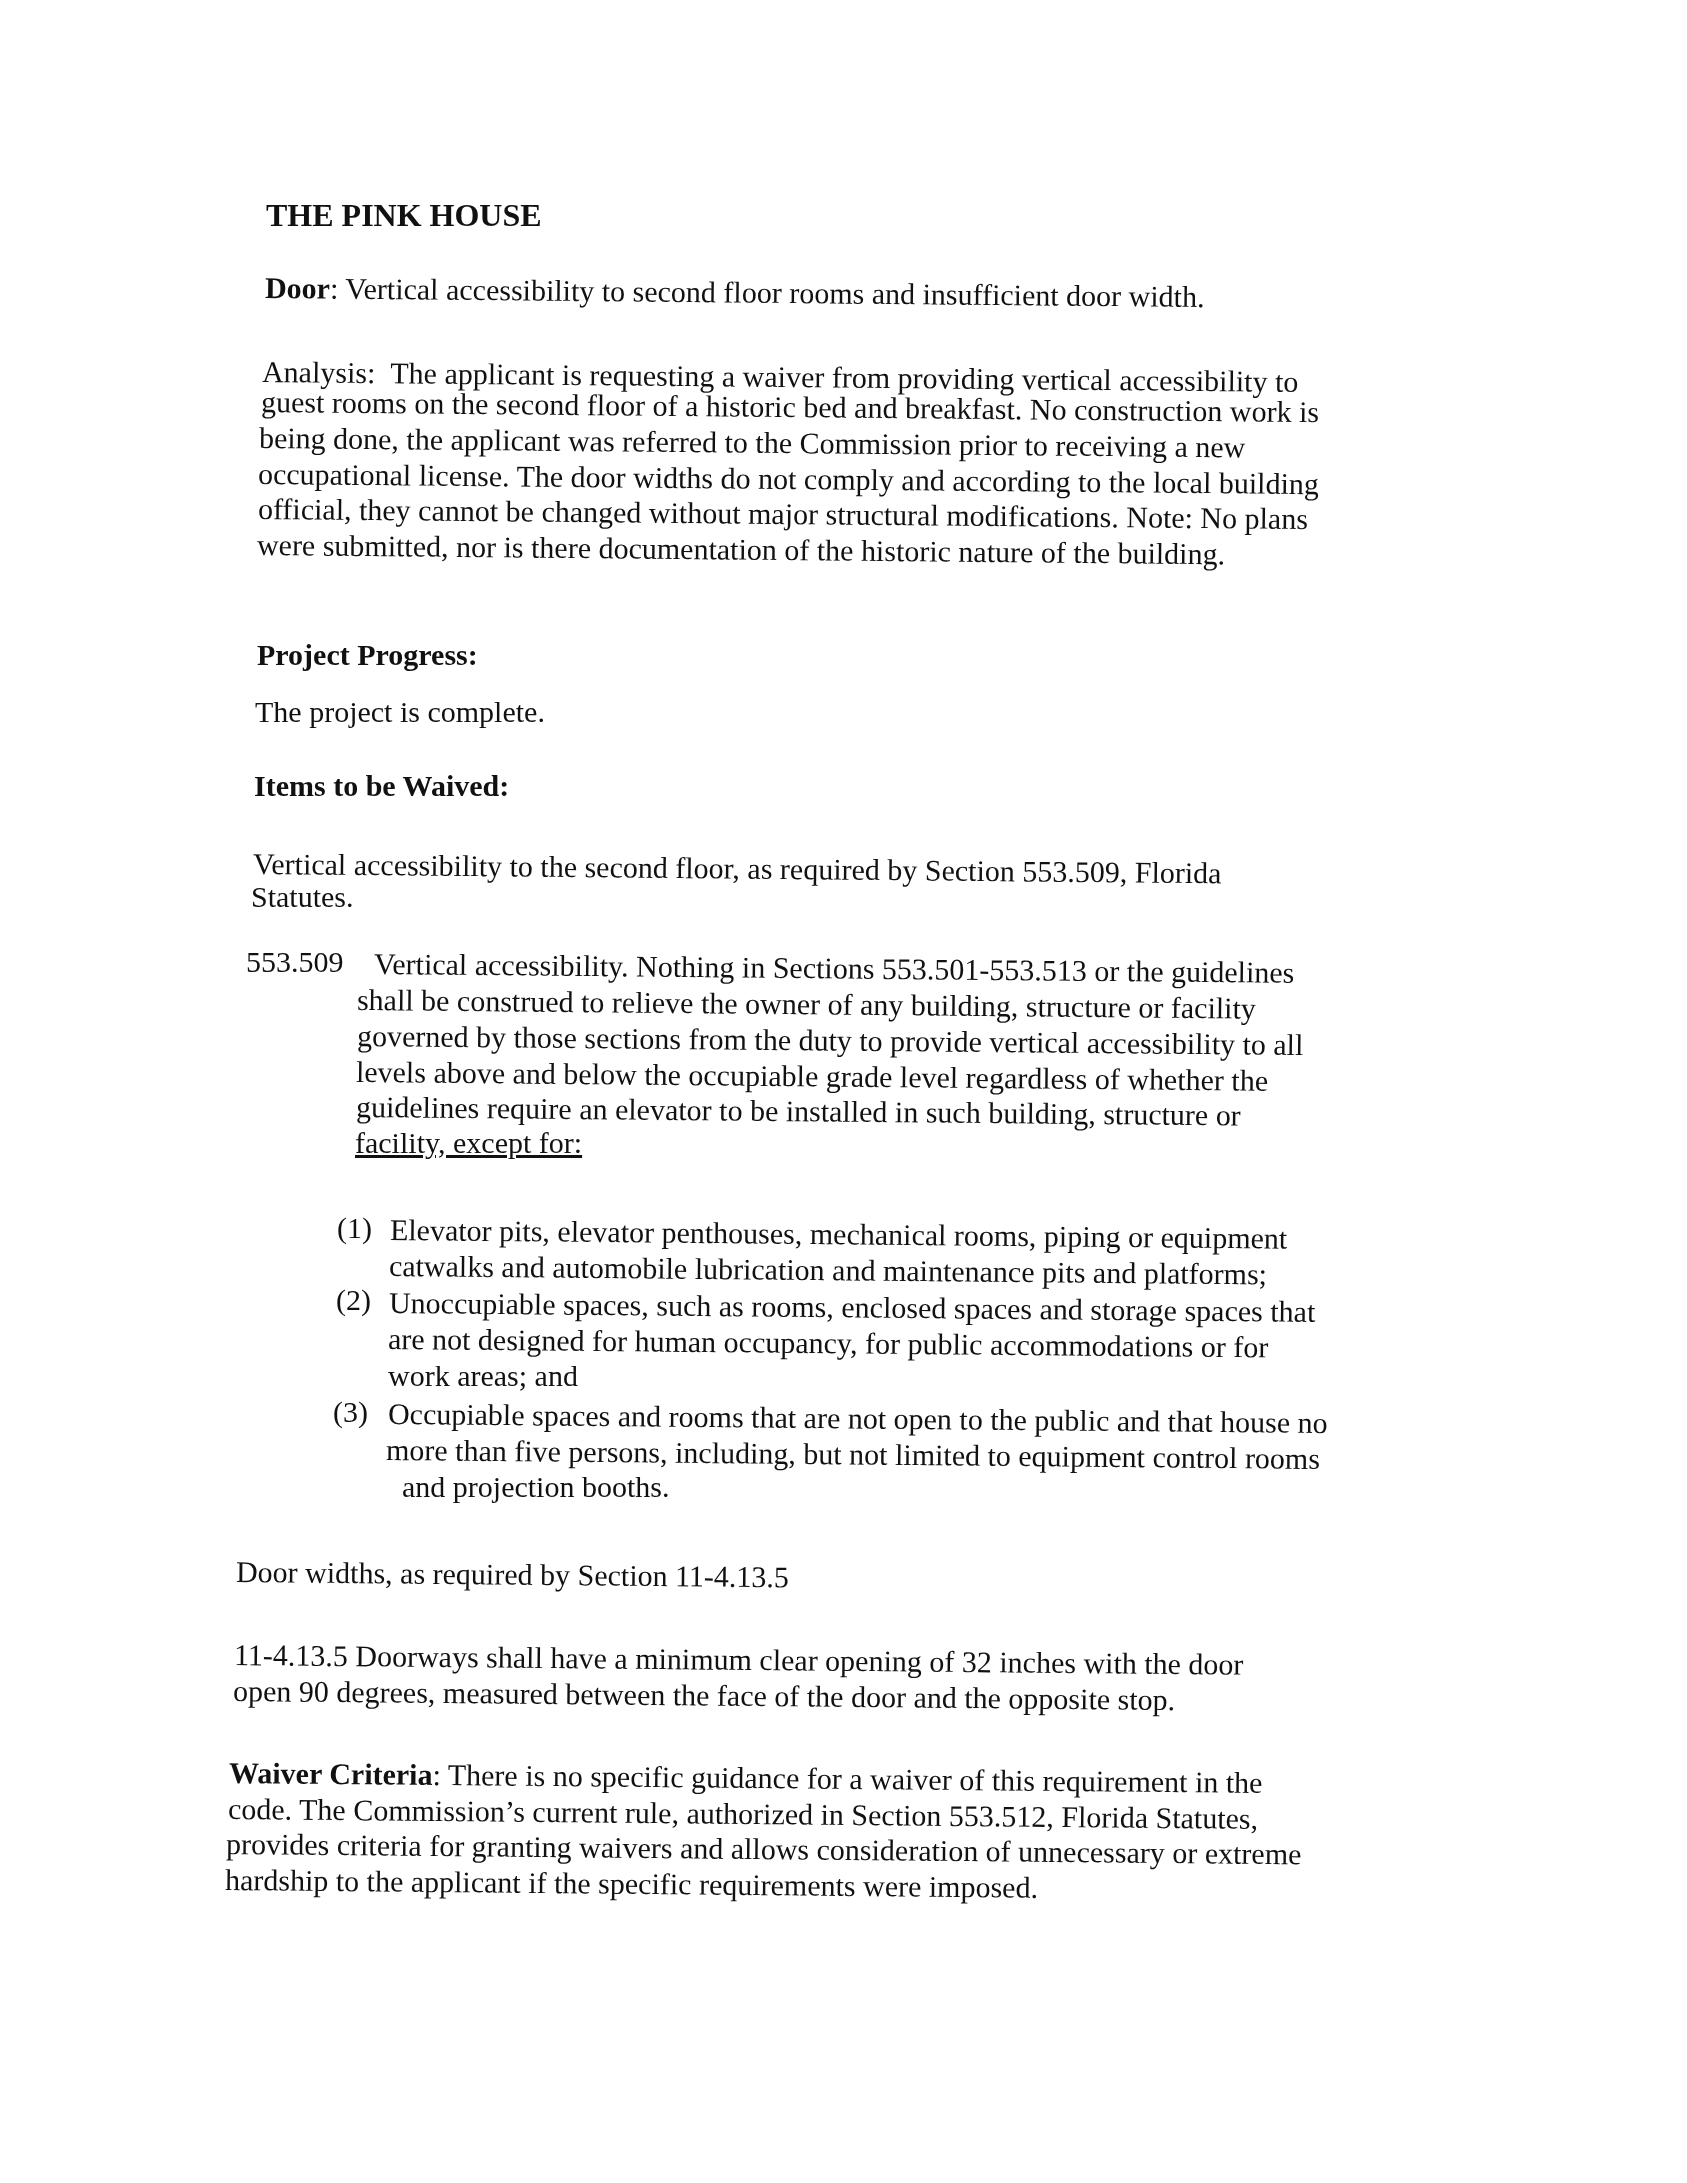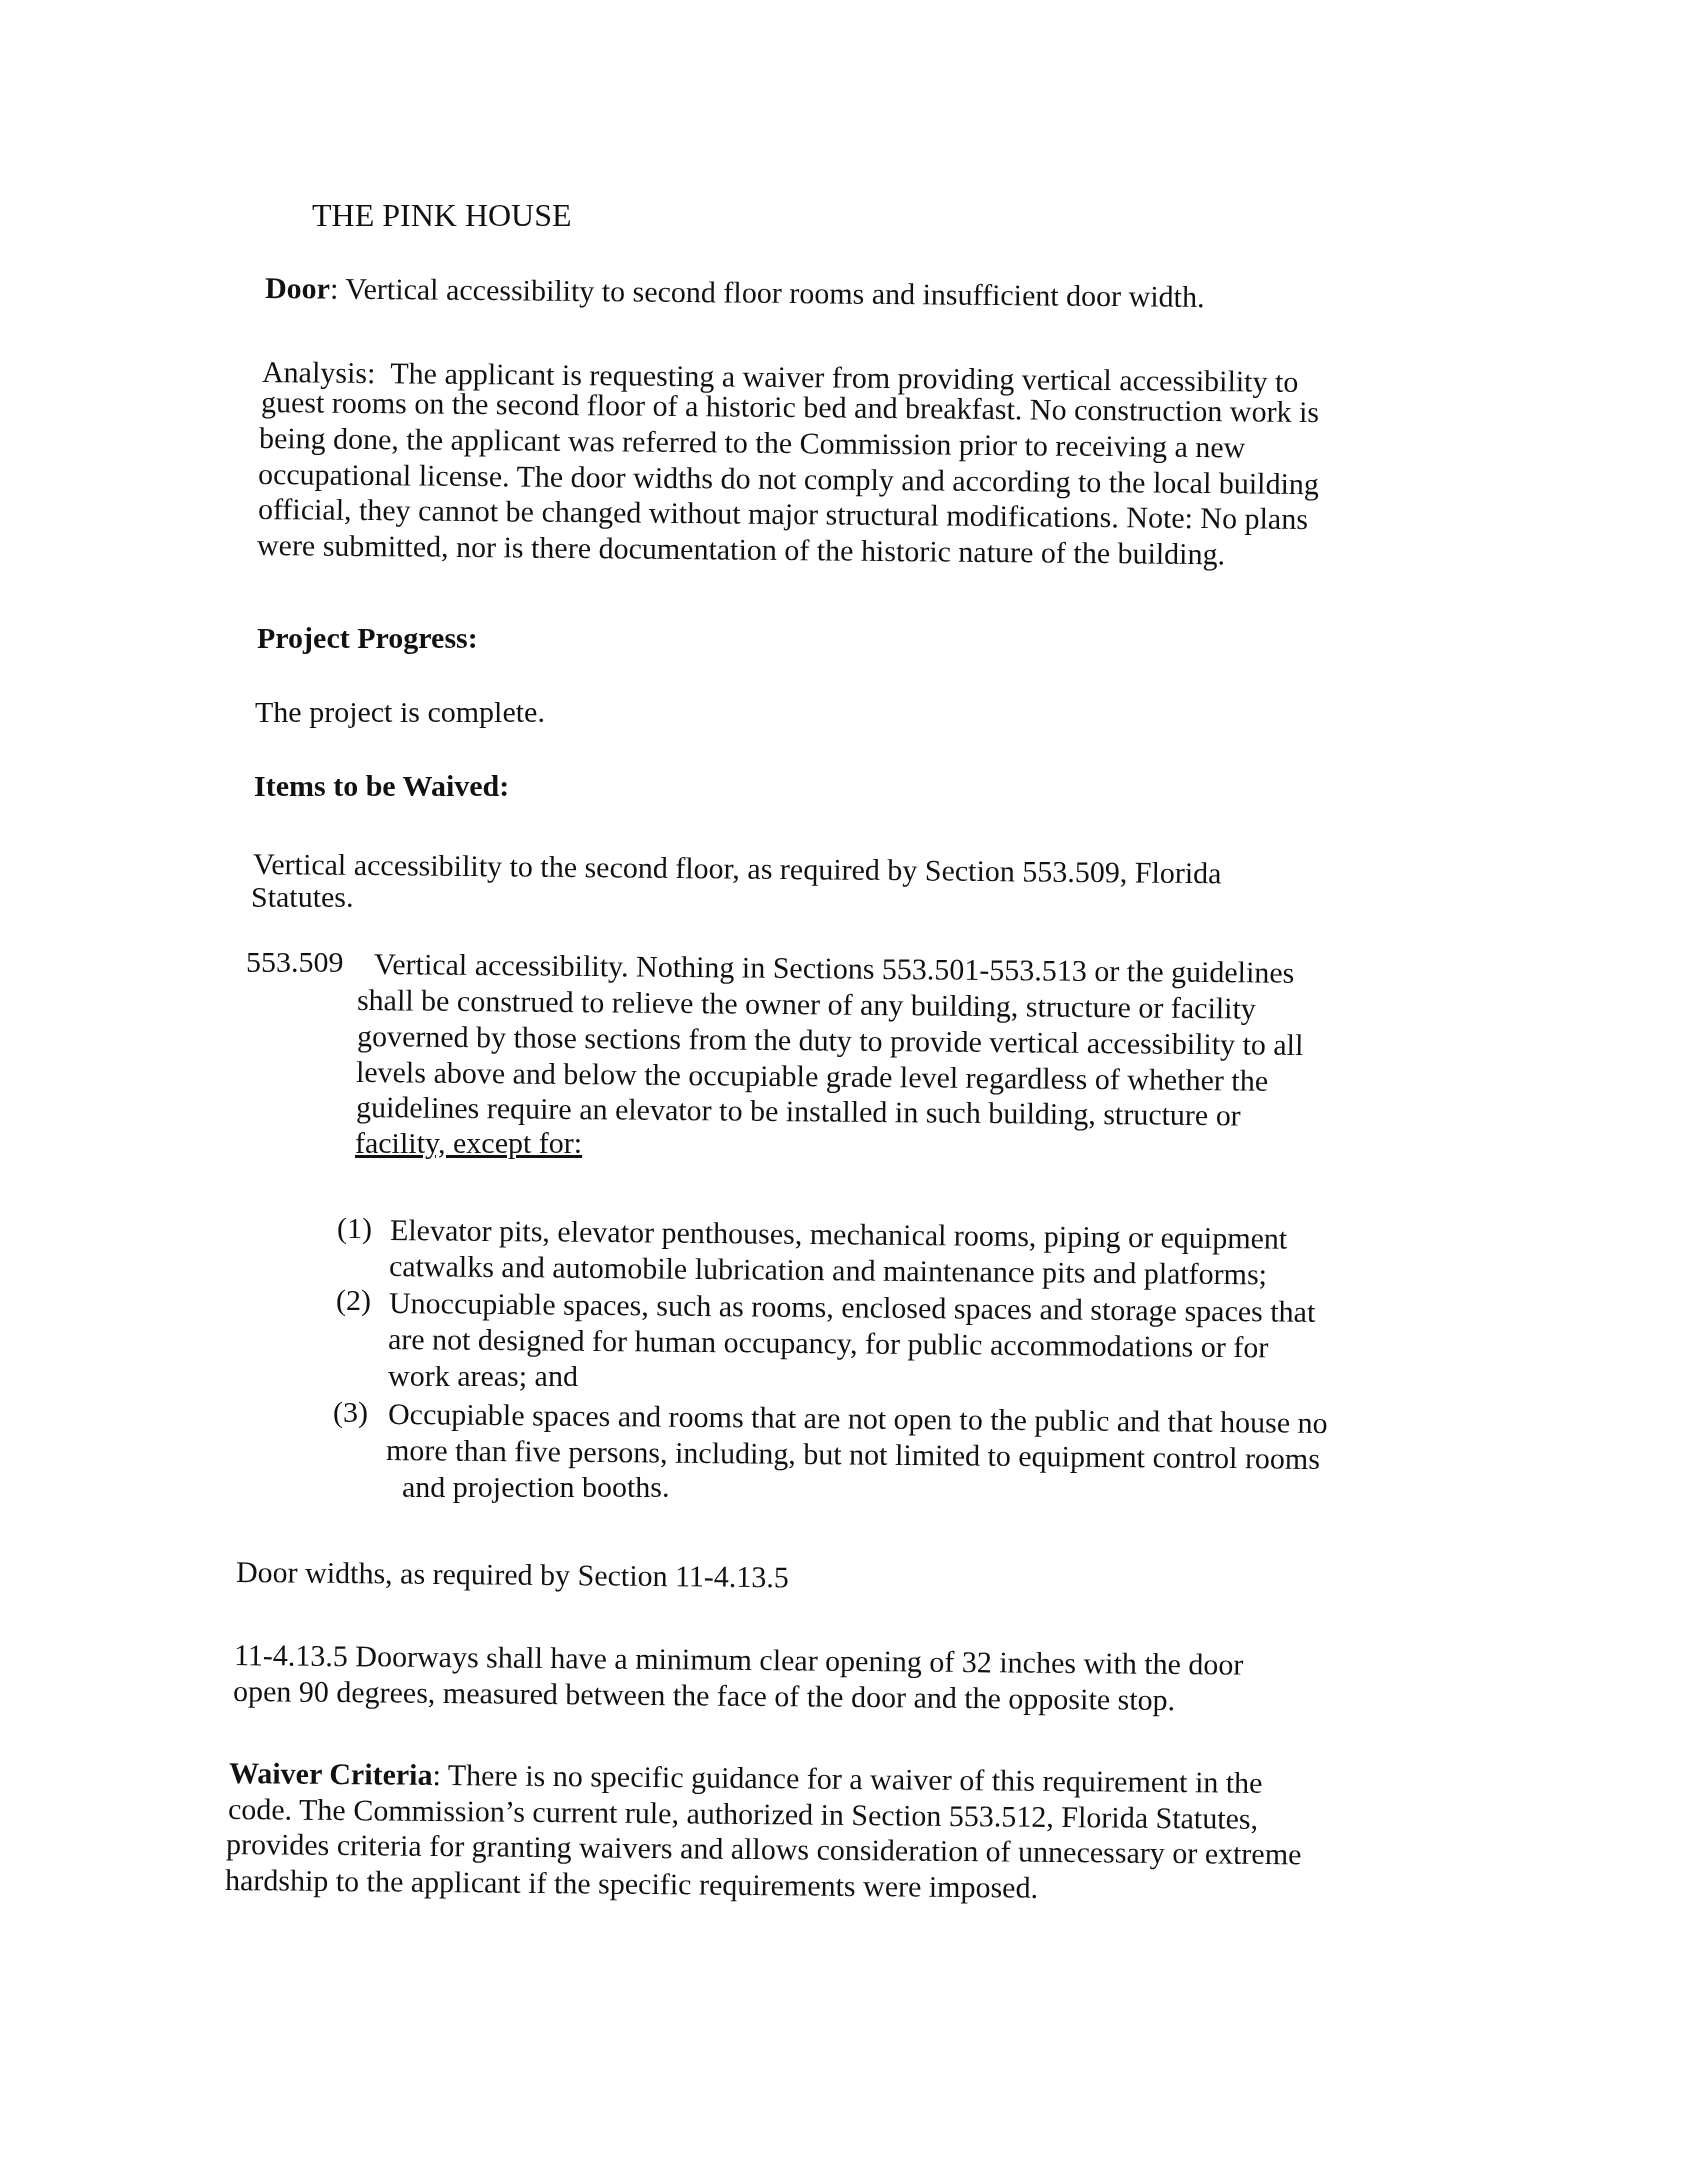--- a/index.html
+++ b/index.html
@@ -4,21 +4,21 @@
 <style>
   html, body { margin: 0; padding: 0; background: #ffffff; }
   body {
     width: 1687px; height: 2183px; position: relative; overflow: hidden;
     font-family: "Liberation Serif", "DejaVu Serif", serif;
     color: #111111;
   }
   .page { position: absolute; left: 0; top: 0; width: 1687px; height: 2183px; }
   .line { position: absolute; white-space: nowrap; font-size: 30px; line-height: 34px; }
   .bold { font-weight: bold; }
-  .title { font-size: 32px; font-weight: normal; margin-left: 46px; }
+  .title { font-size: 32px; font-weight: bold; }
   .tilt1 { transform: rotate(0.55deg); transform-origin: left center; }
 </style>
 </head>
 <body>
 
 <div class="page">
 
   <div class="line title" style="left:266px; top:198px;">THE PINK HOUSE</div>
 
   <div class="line tilt1" style="left:265px; top:271px;">
@@ -29,21 +29,21 @@
     <div class="line tilt1" style="left:262px; top:355px;">
       <span>Analysis:</span>&nbsp;&nbsp;<span>The applicant is requesting a waiver from providing vertical accessibility to</span>
     </div>
     <div class="line tilt1" style="left:261px; top:385px;">guest rooms on the second floor of a historic bed and breakfast.  No construction work is</div>
     <div class="line tilt1" style="left:259px; top:421px;">being done, the applicant was referred to the Commission prior to receiving a new</div>
     <div class="line tilt1" style="left:258px; top:457px;">occupational license.  The door widths do not comply and according to the local building</div>
     <div class="line tilt1" style="left:258px; top:492px;">official, they cannot be changed without major structural modifications.  Note:  No plans</div>
     <div class="line tilt1" style="left:257px; top:528px;">were submitted, nor is there documentation of the historic nature of the building.</div>
   </div>
 
-  <div class="line bold" style="left:257px; top:621px;text-align:right;">Project Progress:</div>
+  <div class="line bold" style="left:257px; top:638px;text-align:right;">Project Progress:</div>
   <div class="line" style="left:255px; top:695px;">The project is complete.</div>
 
   <div class="line bold" style="left:254px; top:769px;">Items to be Waived:</div>
   <div class="line tilt1" style="left:253px; top:847px;">Vertical accessibility to the second floor, as required by Section 553.509, Florida</div>
   <div class="line" style="left:251px; top:880px;">Statutes.</div>
 
   <div>
     <div class="line" style="left:246px; top:945px;">553.509</div>
     <div class="line tilt1" style="left:374px; top:947px;">Vertical accessibility.  Nothing in Sections 553.501-553.513 or the guidelines</div>
     <div class="line tilt1" style="left:357px; top:983px;">shall be construed to relieve the owner of any building, structure or facility</div>

